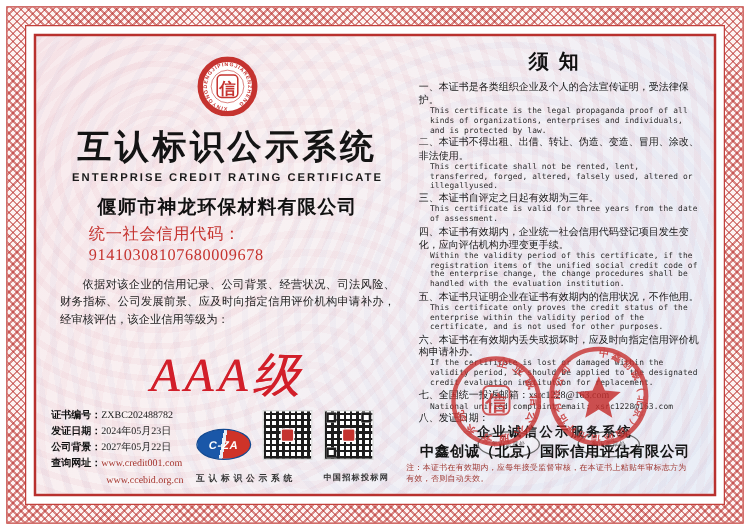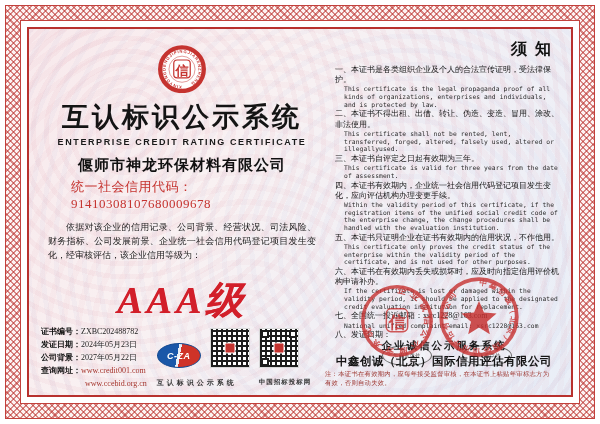--- a/index.html
+++ b/index.html
@@ -31,21 +31,21 @@
   .col-left{width:286px;display:flex;flex-direction:column;align-items:center;position:relative;}
   .col-right{flex:1;position:relative;padding:0 4px 0 10px;}
 
   
   .emblem{margin-top:10px;}
   .main-title{font-size:27px;font-weight:bold;color:#141414;letter-spacing:3px;margin-top:6px;white-space:nowrap;}
   .sub-title{font-family:"Liberation Sans","DejaVu Sans",sans-serif;font-size:9px;font-weight:bold;color:#1a1a1a;letter-spacing:1.6px;margin-top:2px;white-space:nowrap;}
   .company{font-size:15px;font-weight:bold;color:#111;letter-spacing:1px;margin-top:9px;white-space:nowrap;font-family:Liberation Mono, monospace;}
   .credit-code{font-size:13px;color:#c5332f;letter-spacing:.5px;margin-top:3px;padding-left:32px;}
   .paragraph{font-size:9px;color:#1c1c1c;line-height:1.55;text-indent:2em;text-align:justify;margin-top:9px;width:268px;}
-  .rating{font-size:38px;font-weight:700;font-style:italic;color:#d21f2a;letter-spacing:4px;margin-top:12px;text-shadow:.5px 0 #d21f2a;}
+  .rating{font-size:38px;font-weight:400;font-style:italic;color:#d21f2a;letter-spacing:4px;margin-top:12px;text-shadow:.5px 0 #d21f2a;}
   .bottom-left{margin-top:auto;width:100%;display:flex;align-items:flex-start;}
   .fields{font-size:8px;color:#222;line-height:1.62;white-space:nowrap;padding-left:2px;}
   .fields b{font-weight:bold;color:#101010;}
   .fields .url{color:#a5342c;}
   .url2row{padding-left:44px;text-align:center;}
   .logos{display:flex;align-items:flex-end;margin-left:10px;padding-top:2px;position:relative;}
   .oval-logo{
     width:44px;height:25px;border-radius:50%;margin-top:12px;
     background:linear-gradient(100deg,#1a57a8 0 46%,#e8eef6 46% 52%,#cf3328 52%);
     border:1.5px solid #14498f;box-sizing:border-box;
@@ -57,21 +57,21 @@
       repeating-linear-gradient(0deg,#1d1d1d 0 2px,transparent 2px 5px),
       repeating-linear-gradient(90deg,#1d1d1d 0 2px,transparent 2px 5px);
   }
   .qr .dot{position:absolute;left:50%;top:50%;width:9px;height:9px;transform:translate(-50%,-50%);background:#c5332f;border:1.5px solid #fff;border-radius:2px;}
   .qr .fp{position:absolute;width:8px;height:8px;border:2px solid #1d1d1d;background:#fff;box-sizing:border-box;}
   .fp.tl{left:1px;top:1px;} .fp.tr{right:1px;top:1px;} .fp.bl{left:1px;bottom:1px;}
   .mutual-label{position:absolute;left:0px;top:52px;width:96px;font-size:7px;font-weight:bold;color:#333;letter-spacing:3px;white-space:nowrap;}
   .qr2-label{position:absolute;left:102px;top:52px;font-size:6.5px;font-weight:bold;color:#333;letter-spacing:1px;white-space:nowrap;}
 
   
-  .notice-title{text-align:right;font-size:16px;font-weight:bold;color:#111;letter-spacing:8px;margin:4px 0 5px 0;}
+  .notice-title{text-align:center;font-size:16px;font-weight:bold;color:#111;letter-spacing:8px;margin:4px 0 5px 0;}
   .n-item{margin-bottom:1px;}
   .n-zh{font-size:8px;color:#161616;line-height:1.28;font-weight:500;}
   .n-en{font-family:"DejaVu Sans Mono","Liberation Mono",monospace;font-size:6.3px;color:#2b2b2b;line-height:1.22;padding-left:9px;letter-spacing:.1px;}
   .stamp-ovals{display:flex;justify-content:center;gap:30px;margin-top:4px;}
   .stamp-oval{width:48px;height:19px;border:1px solid #6a6a6a;border-radius:50%;display:flex;align-items:center;justify-content:center;font-size:5px;color:#555;letter-spacing:.5px;background:rgba(255,255,255,.25);}
   .issuer{position:absolute;left:0;right:0;bottom:10px;height:96px;}
   .issuer-system{position:absolute;left:50%;transform:translateX(-50%);bottom:28px;font-size:10.5px;font-weight:bold;color:#1a1a1a;letter-spacing:2px;white-space:nowrap;z-index:0;}
   .issuer-company{position:absolute;left:50%;transform:translateX(-50%);bottom:12px;font-size:11.5px;font-weight:bold;color:#141414;letter-spacing:.5px;white-space:nowrap;z-index:0;}
   .seal{position:absolute;z-index:1;opacity:.88;}
   .seal1{left:34px;top:-2px;}
@@ -101,21 +101,21 @@
         <rect x="33" y="31" width="34" height="37" rx="7" fill="none" stroke="#c5332f" stroke-width="2.5"></rect>
         <text x="50" y="62" font-size="27" font-weight="bold" fill="#c5332f" text-anchor="middle">信</text>
       </svg>
 
       <div class="main-title">互认标识公示系统</div>
       <div class="sub-title">ENTERPRISE CREDIT RATING CERTIFICATE</div>
       <div class="company">偃师市神龙环保材料有限公司</div>
       <div class="credit-code">
         <span>统一社会信用代码：</span><span>91410308107680009678</span>
       </div>
-      <div class="paragraph">依据对该企业的信用记录、公司背景、经营状况、司法风险、财务指标、公司发展前景、企业统一社会信用代码登记项目发生变化，经审核评估，该企业信用等级为：</div>
+      <div class="paragraph">依据对该企业的信用记录、公司背景、经营状况、司法风险、财务指标、公司发展前景、应及时向指定信用评价机构申请补办，经审核评估，该企业信用等级为：</div>
       <div class="rating">AAA级</div>
 
       <div class="bottom-left">
         <div class="fields">
           <div><b>证书编号：</b><span>ZXBC202488782</span></div>
           <div><b>发证日期：</b><span>2024年05月23日</span></div>
           <div><b>公司背景：</b><span>2027年05月22日</span></div>
           <div><b>查询网址：</b><span class="url">www.credit001.com</span></div>
           <div class="url2row"><span class="url">www.ccebid.org.cn</span></div>
         </div>

